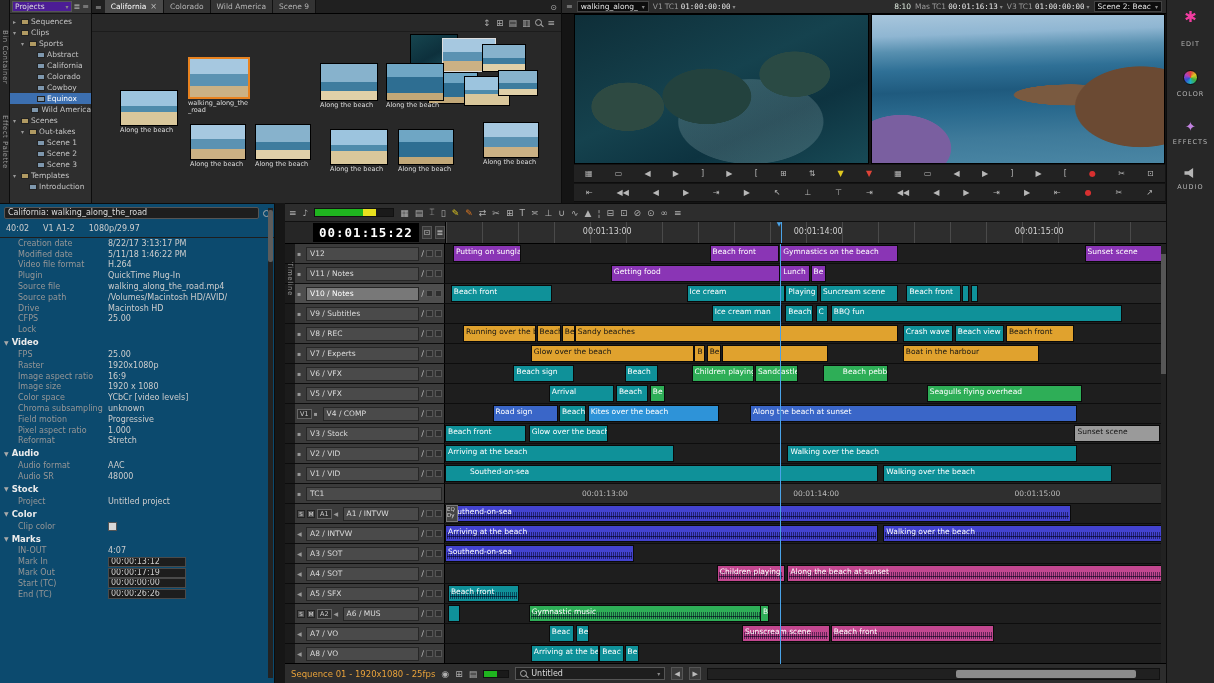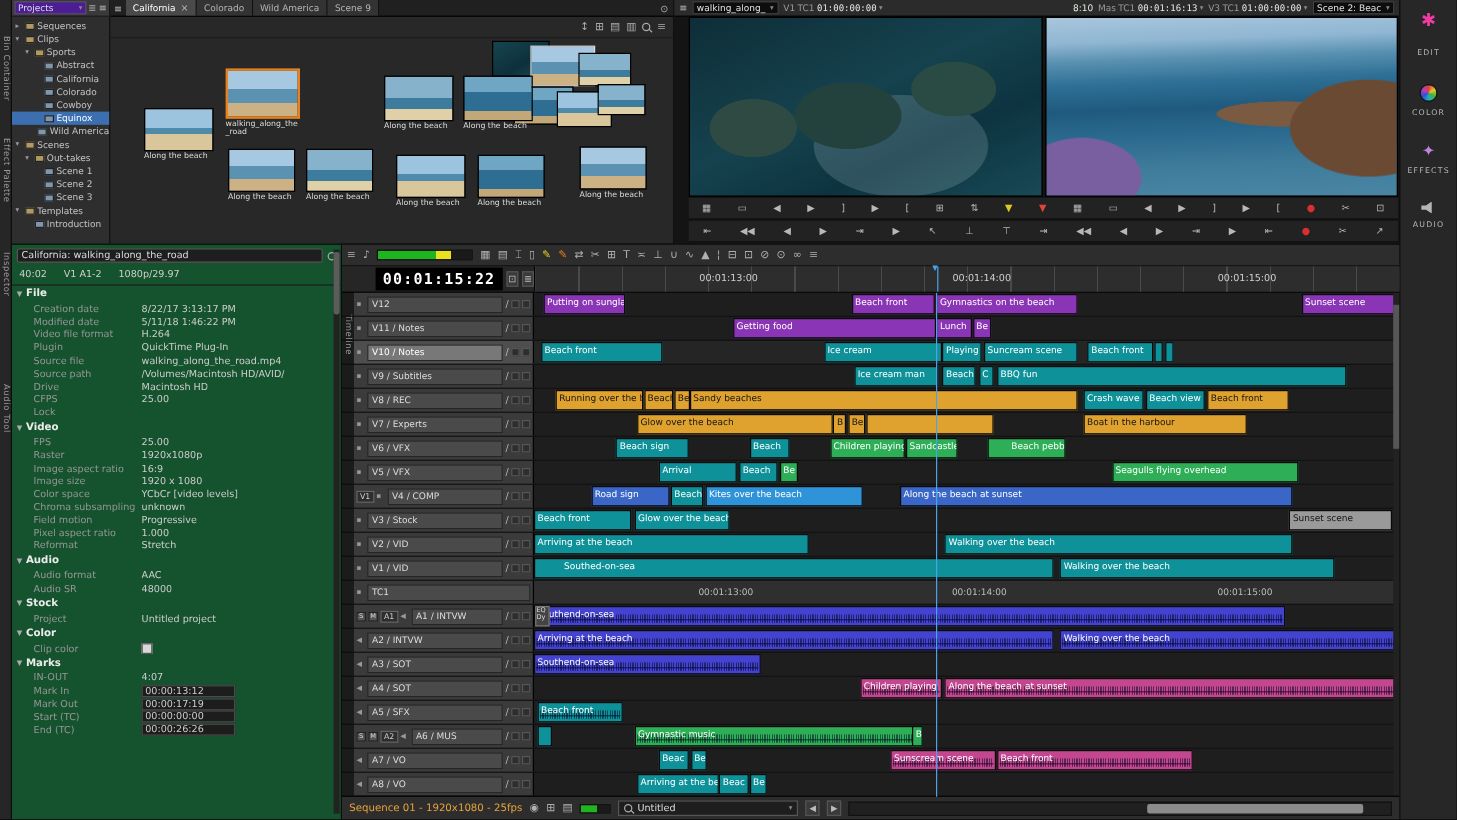--- a/index.html
+++ b/index.html
@@ -70,21 +70,21 @@
   
   #right-toolbar { position:absolute; left:1166px; top:0; width:48px; height:683px; background:#272727; border-left:1px solid #0c0c0c; display:flex; flex-direction:column; align-items:center; padding-top:8px; gap:14px; }
   #app-logo { color:#f03ca0; font-size:15px; }
   .witem { display:flex; flex-direction:column; align-items:center; gap:5px; }
   .wlabel { font-size:6.5px; color:#b5b5b5; letter-spacing:1px; }
   .wheel { width:15px; height:15px; border-radius:50%; background:conic-gradient(#e04040,#e0c820,#40b040,#20b0c0,#3050d0,#b040c0,#e04040); border:1px solid #111; }
   .star { color:#c182e0; font-size:13px; line-height:13px; }
   .spk { width:12px; height:10px; background:#b5b5b5; clip-path:polygon(0 32%, 32% 32%, 72% 0, 72% 100%, 32% 68%, 0 68%); }
 
   
-  #inspector-panel { position:absolute; left:10px; top:203px; width:275px; height:480px; background:#14532d; border-right:1px solid #0c0c0c; border-top:1px solid #0c0c0c; overflow:hidden; }
+  #inspector-panel { position:absolute; left:0; top:203px; width:275px; height:480px; background:#0c4a6e; border-right:1px solid #0c0c0c; border-top:1px solid #0c0c0c; overflow:hidden; }
   #insp-search-row { display:flex; align-items:center; gap:4px; padding:3px 4px; }
   #insp-search { flex:1; background:#1e1e1e; border:1px solid #555; border-radius:2px; height:12px; line-height:10px; font-size:8px; color:#ddd; padding:0 3px; white-space:nowrap; overflow:hidden; }
   .mag { width:7px; height:7px; border:1px solid #aaa; border-radius:50%; position:relative; flex:none; }
   .mag::after { content:''; position:absolute; width:4px; height:1px; background:#aaa; transform:rotate(45deg); right:-3px; bottom:-1px; }
   #insp-summary { display:flex; gap:14px; padding:2px 6px 4px 6px; border-bottom:1px solid #1e1e1e; color:#cfcfcf; font-size:8px; }
   .isec { display:flex; align-items:center; gap:3px; height:14px; padding-left:4px; color:#ececec; font-weight:bold; font-size:8.5px; }
   .iarrow { font-size:6px; color:#aaa; }
   .irow { display:flex; height:10.8px; align-items:center; font-size:8px; }
   .ilab { width:108px; padding-left:18px; color:#969696; white-space:nowrap; overflow:hidden; flex:none; }
   .ival { color:#cdcdcd; white-space:nowrap; overflow:hidden; }
@@ -451,24 +451,20 @@
     <div id="insp-search-row">
       <div id="insp-search">California: walking_along_the_road</div>
       <span class="mag"></span>
     </div>
     <div id="insp-summary">
       <span>40:02</span>
       <span>V1 A1-2</span>
       <span>1080p/29.97</span>
     </div>
     <div id="insp-sections">
-        <div class="isec">
-          <div class="iarrow">▼</div>
-          <div class="it">File</div>
-        </div>
         <div class="irow">
           <div class="ilab">Creation date</div>
           <div class="ival">8/22/17   3:13:17 PM</div>
         </div>
         <div class="irow">
           <div class="ilab">Modified date</div>
           <div class="ival">5/11/18   1:46:22 PM</div>
         </div>
         <div class="irow">
           <div class="ilab">Video file format</div>

